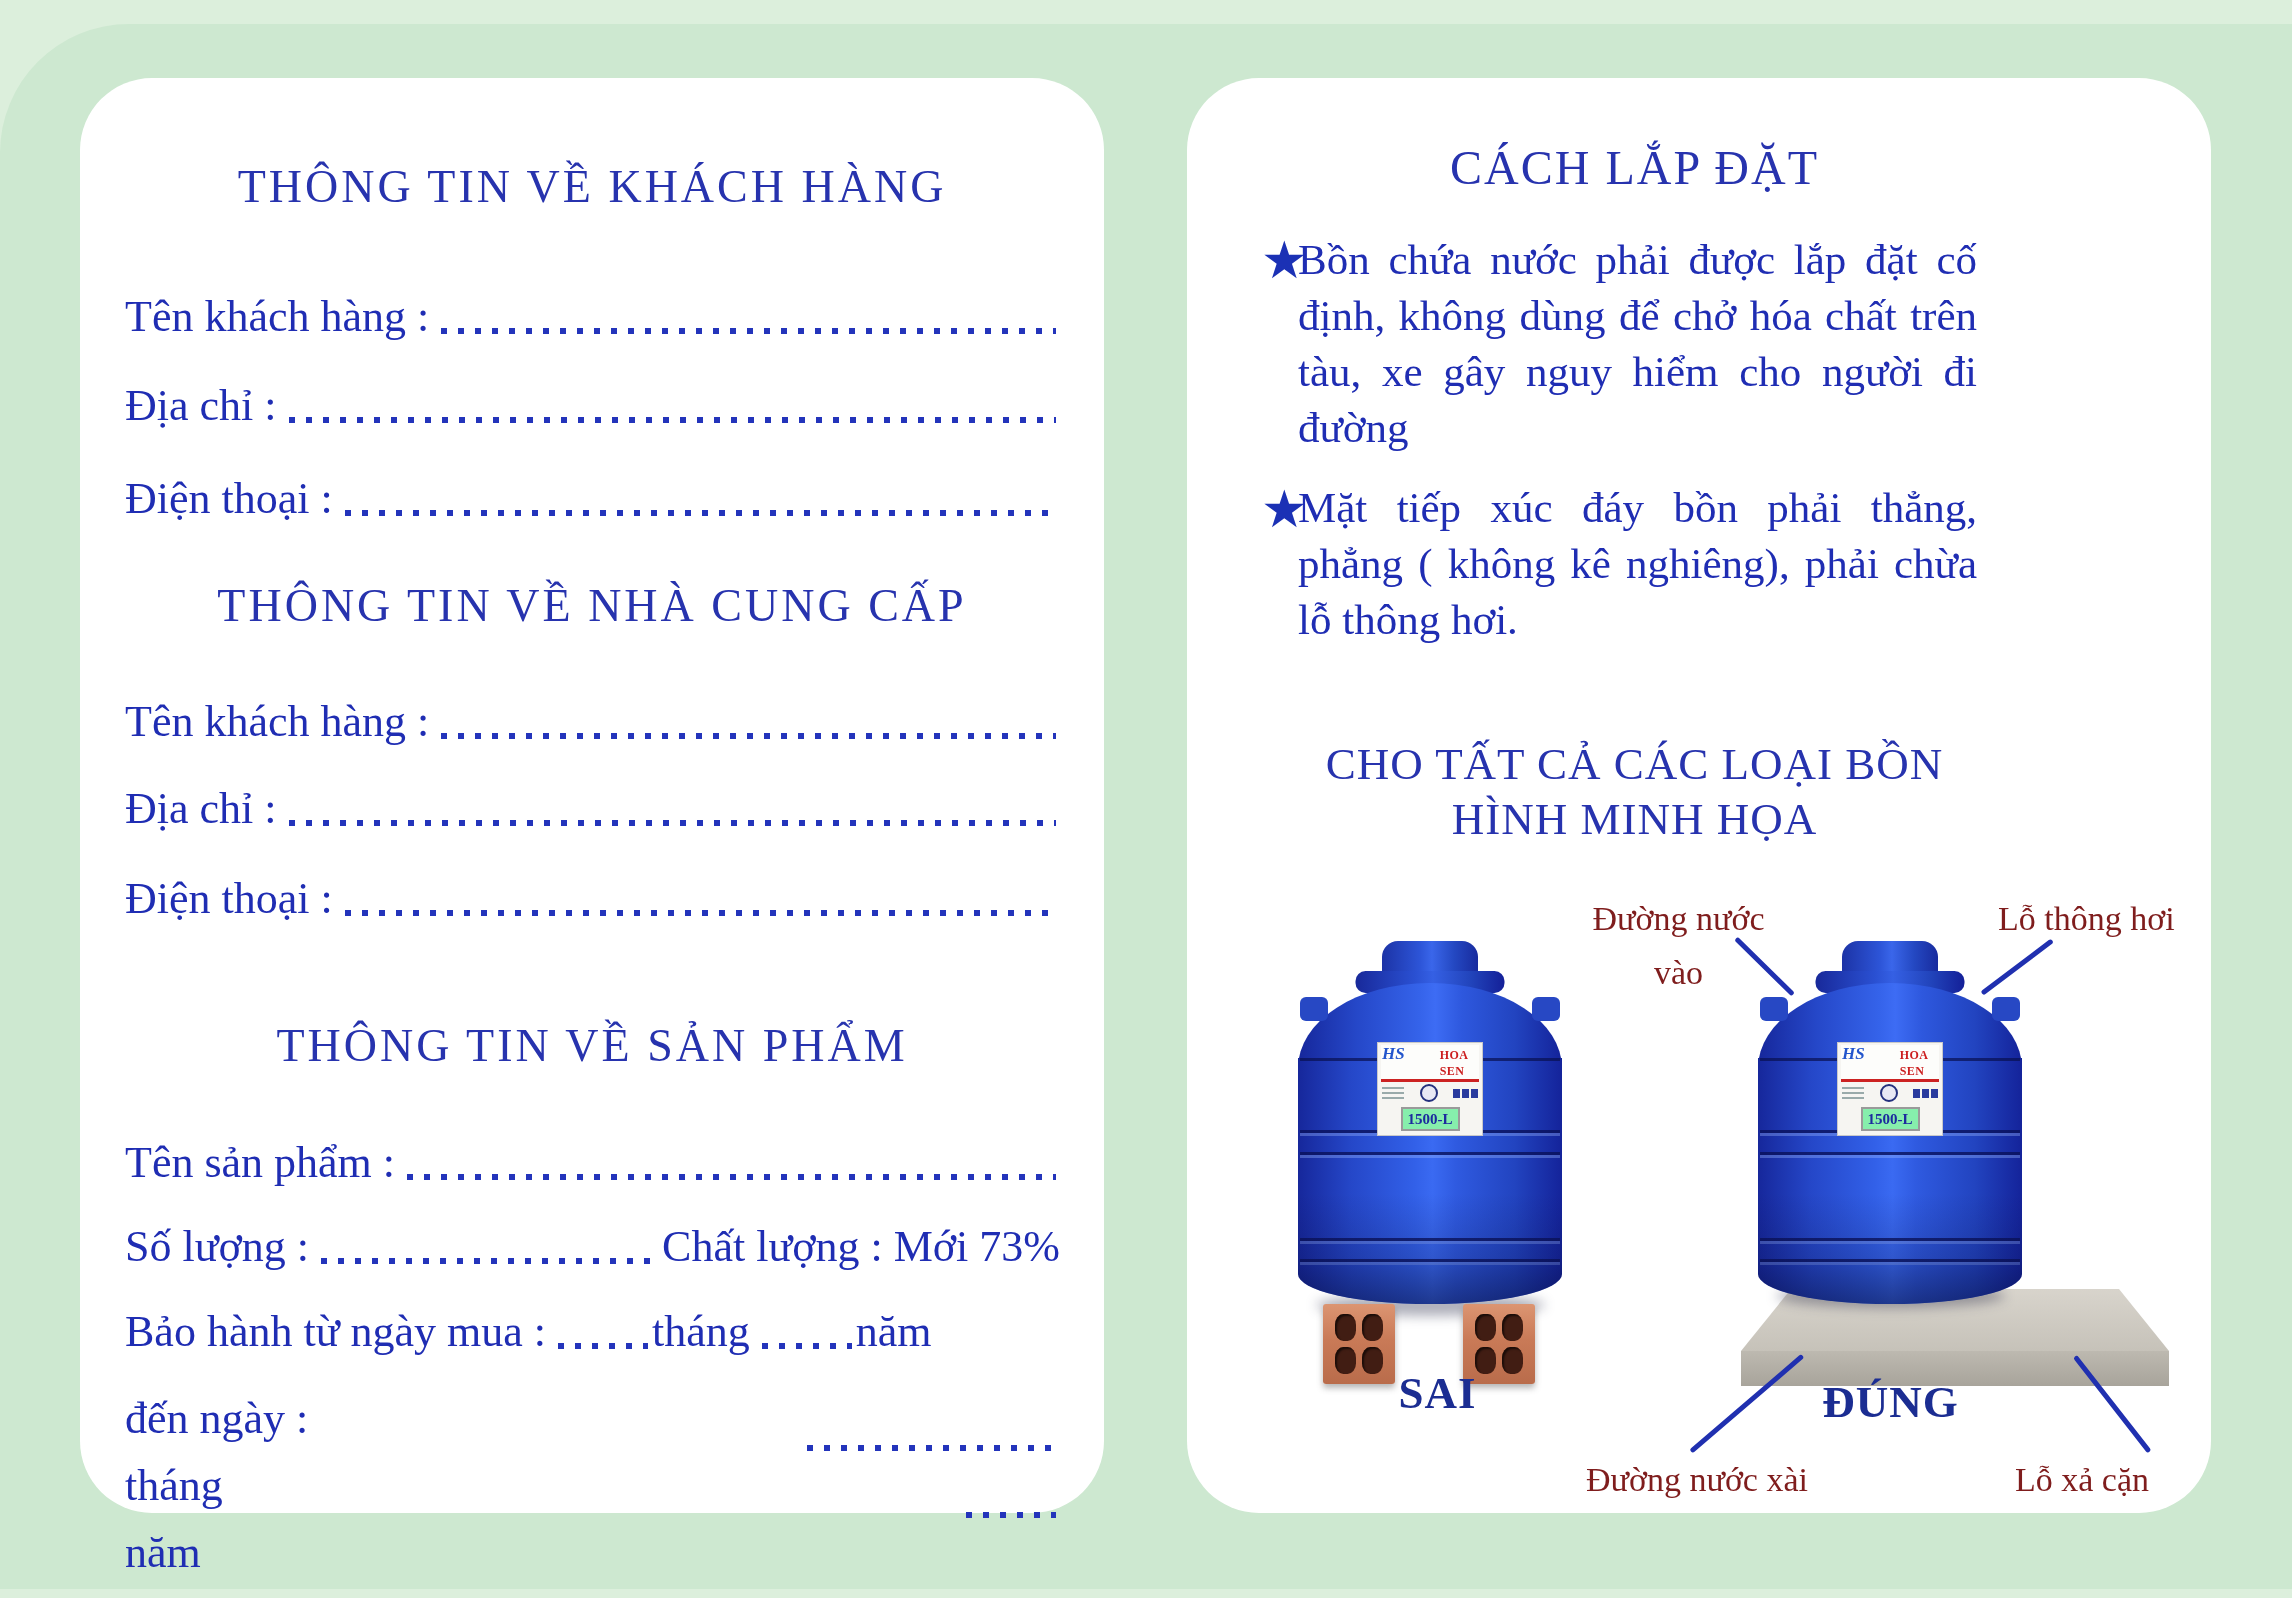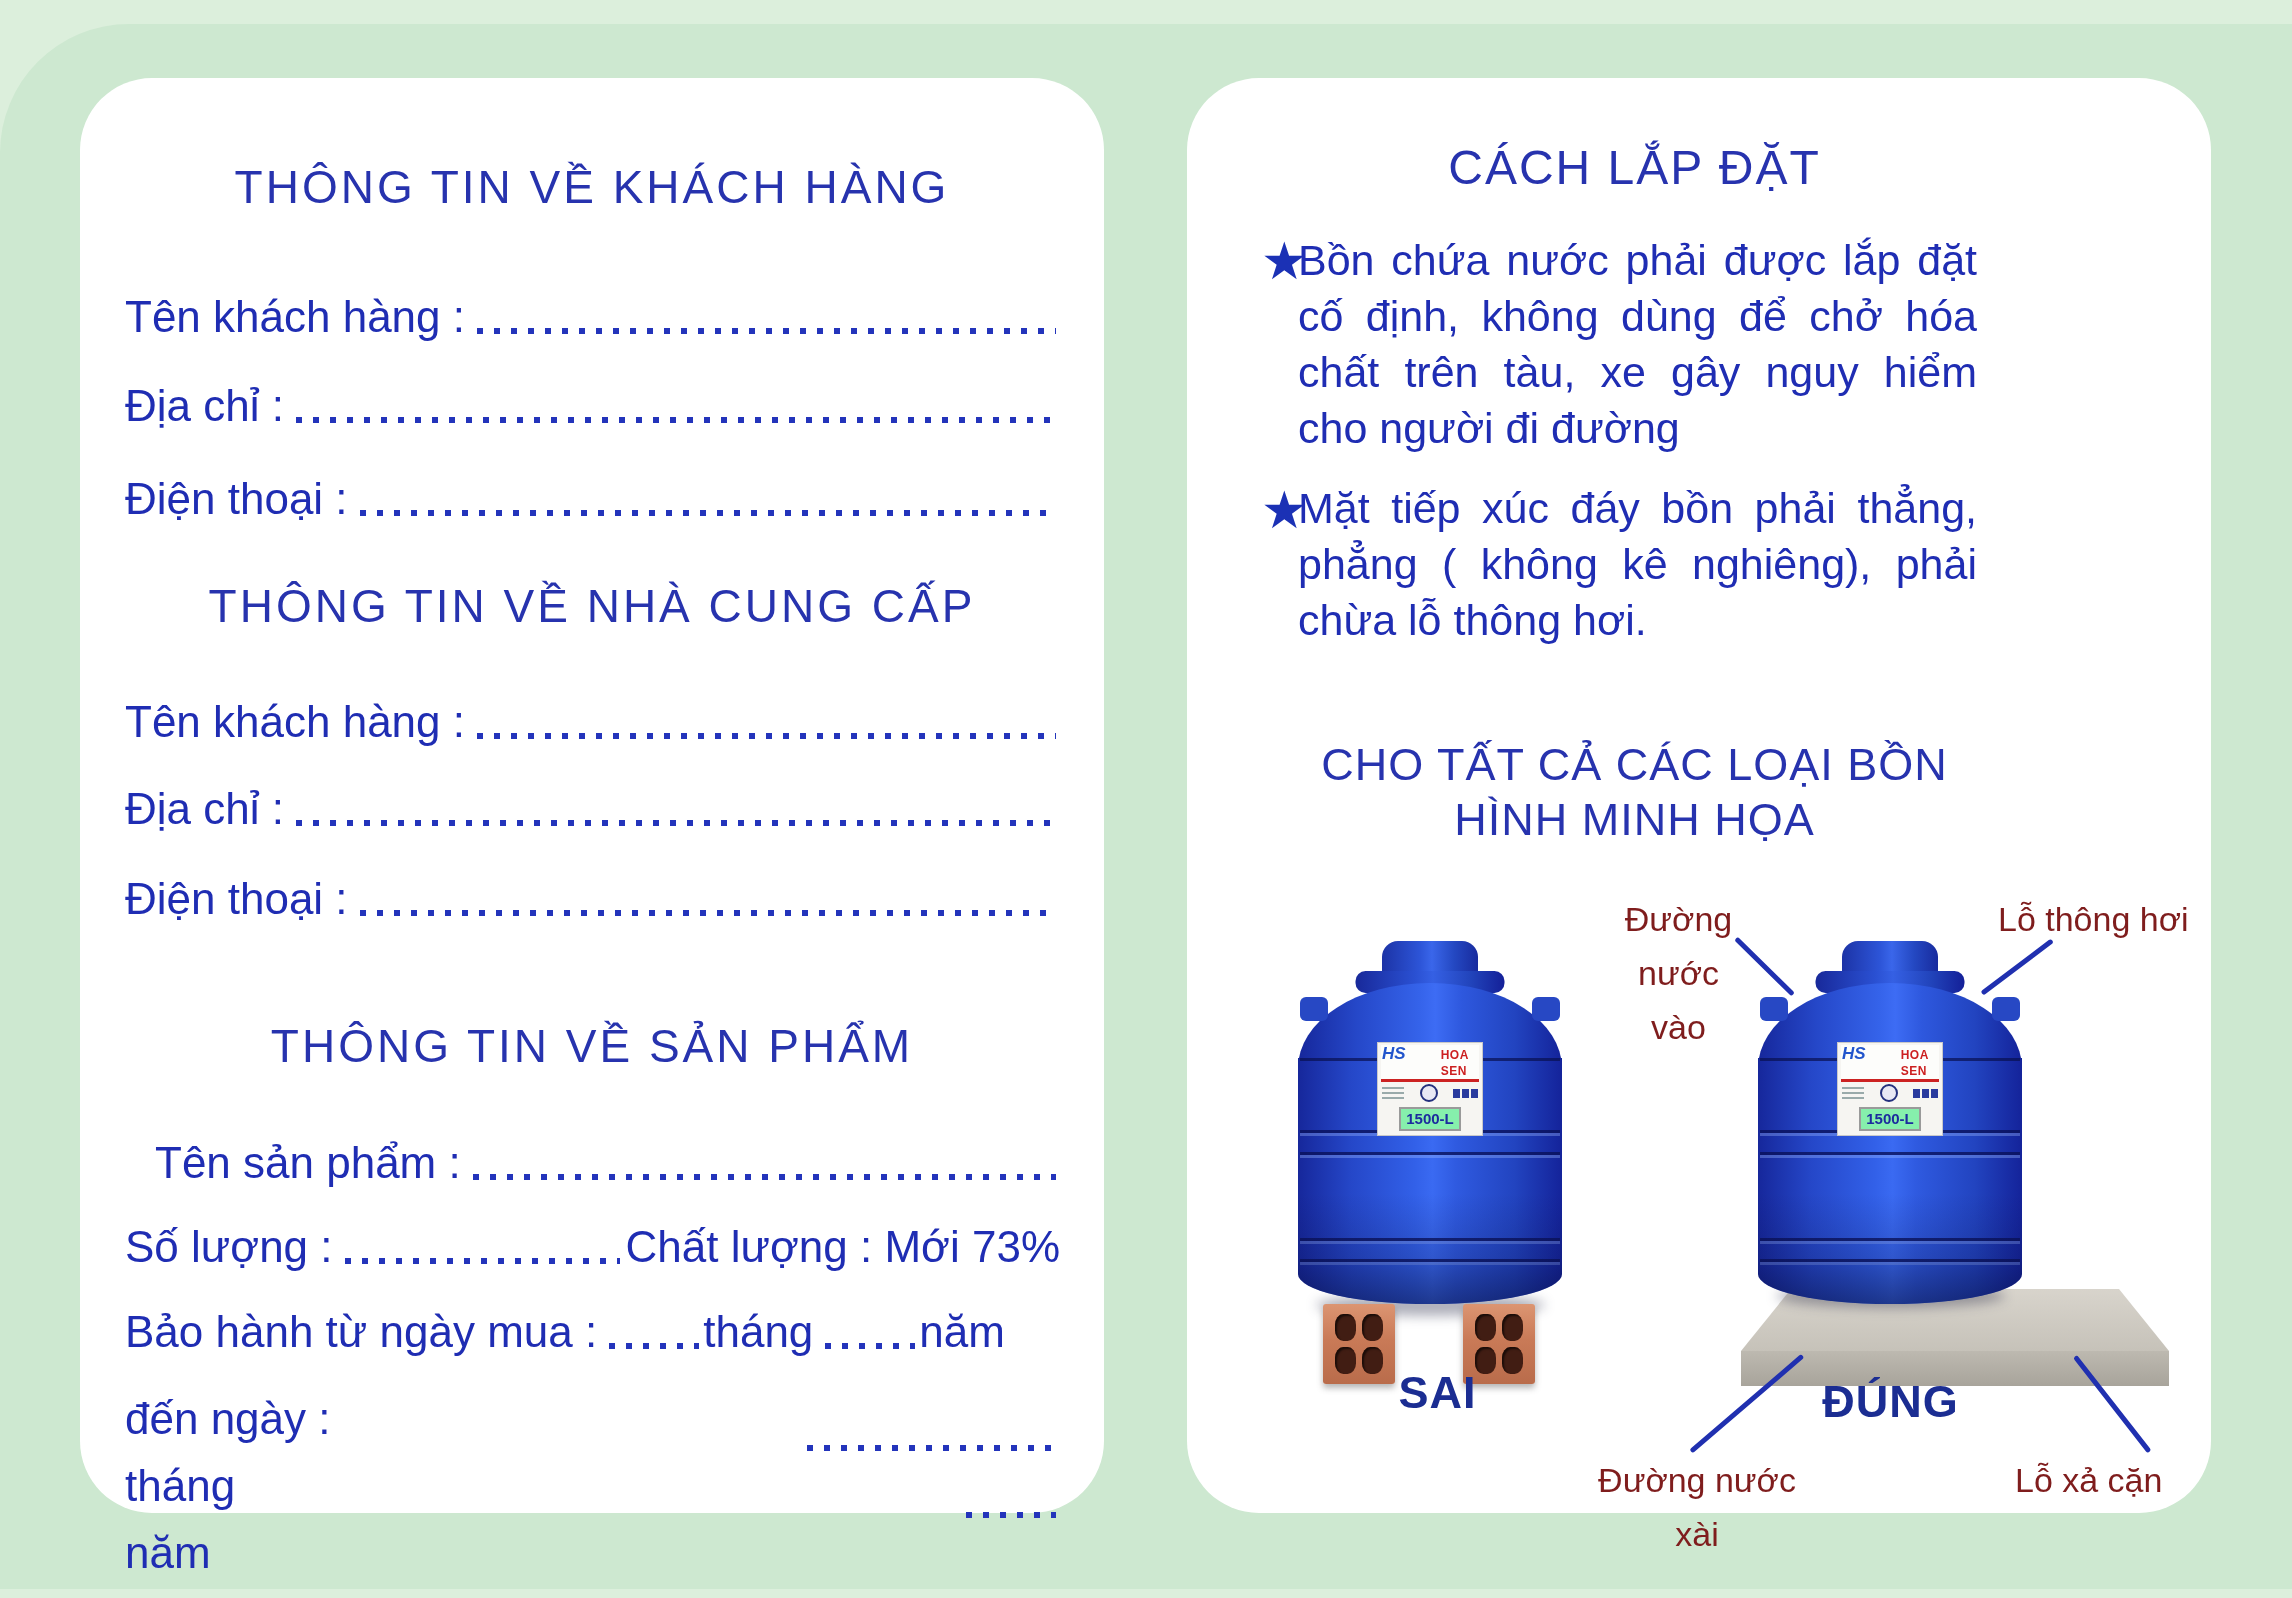--- a/index.html
+++ b/index.html
@@ -1,17 +1,17 @@
 <!DOCTYPE html>
 <html><head>
 <meta charset="utf-8">
 <style>
   html,body{margin:0;padding:0;background:#dcefdc;}
   #canvas{position:relative;width:2292px;height:1599px;overflow:hidden;
-          font-family:Liberation Sans, sans-serif;}
+          font-family:Liberation Serif, serif;}
   .bg-main{position:absolute;left:0;right:0;top:24px;bottom:10px;background:#cde8d0;
            border-top-left-radius:129px;}
   .panel{position:absolute;top:78px;width:1024px;height:1435px;background:#ffffff;
          border-radius:72px;}
   #left-panel{left:80px;}
   #right-panel{left:1187px;}
 
   .hdr{position:absolute;left:0;width:100%;text-align:center;font-size:46px;line-height:54px;
        letter-spacing:3px;color:#2733ae;}
   .row{position:absolute;left:45px;right:44px;display:flex;align-items:baseline;
@@ -118,21 +118,21 @@
       <span>Địa chỉ :</span>
       <span class="dots"></span>
     </div>
     <div class="row" style="top:795px;">
       <span>Điện thoại :</span>
       <span class="dots"></span>
     </div>
 
     <div class="hdr" style="top:941px;">THÔNG TIN VỀ SẢN PHẨM</div>
 
-    <div class="row" style="top:1059px;margin-left:30px;">
+    <div class="row" style="top:1059px;">
       <span>Tên sản phẩm :</span>
       <span class="dots"></span>
     </div>
     <div class="row" style="top:1143px;">
       <span>Số lượng :</span>
       <span class="dots"></span>
       <span class="rsuffix">Chất lượng : Mới 73%</span>
     </div>
     <div class="row" style="top:1228px;">
       <span>Bảo hành từ ngày mua :</span>

